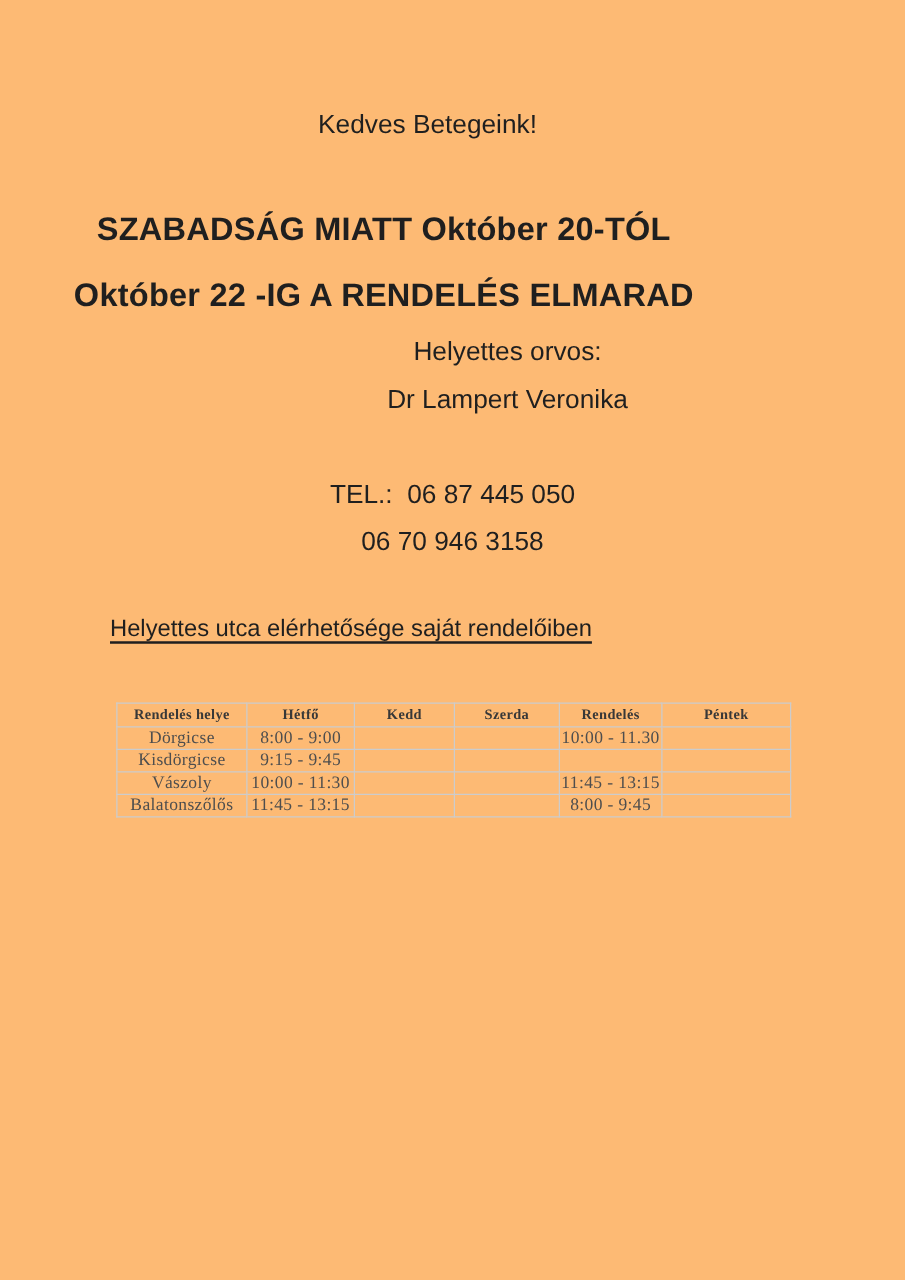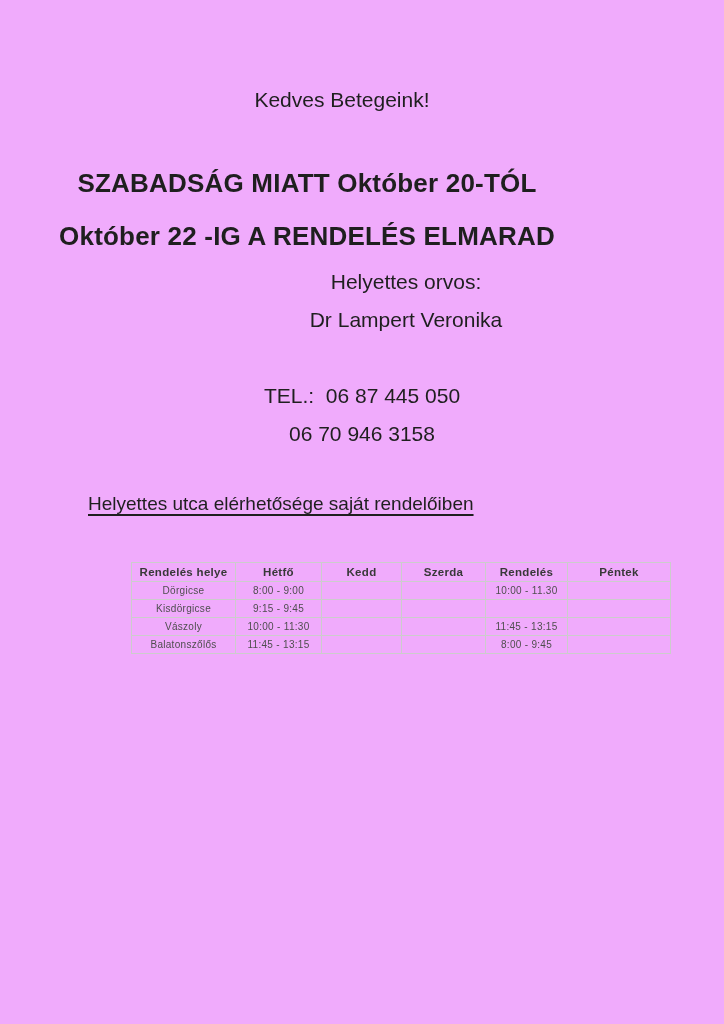--- a/index.html
+++ b/index.html
@@ -4,21 +4,21 @@
 <style>
   html, body {
     margin: 0;
     padding: 0;
     background: #ffffff;
   }
   .page {
     position: relative;
     width: 724px;
     height: 1024px;
-    background: #f0abfc;
+    background: #fdba74;
     font-family: "Liberation Sans", sans-serif;
     color: #1f1f1f;
     overflow: hidden;
   }
   .centered-line {
     position: absolute;
     left: 0;
     width: 724px;
     text-align: center;
     white-space: pre;
@@ -56,41 +56,40 @@
     text-decoration-thickness: 1.5px;
     text-underline-offset: 4px;
   }
   table.schedule {
     position: absolute;
     left: 93px;
     top: 562px;
     width: 539px;
     border-collapse: collapse;
     table-layout: fixed;
-    font-family: Liberation Sans, sans-serif;
+    font-family: Liberation Serif, serif;
     letter-spacing: 0.3px;
-    margin-left: 38px;
   }
   table.schedule th,
   table.schedule td {
     border: 1px solid #cccccc;
     text-align: center;
     vertical-align: middle;
     padding: 0;
     overflow: hidden;
     white-space: nowrap;
   }
   table.schedule th {
     font-size: 11.5px;
     font-weight: 700;
     color: #383838;
     height: 18px;
   }
   table.schedule td {
-    font-size: 10px;
+    font-size: 14px;
     font-weight: 400;
     color: #4e4e4e;
     height: 17px;
   }
 </style>
 </head>
 <body>
 
 <div class="page">
 

